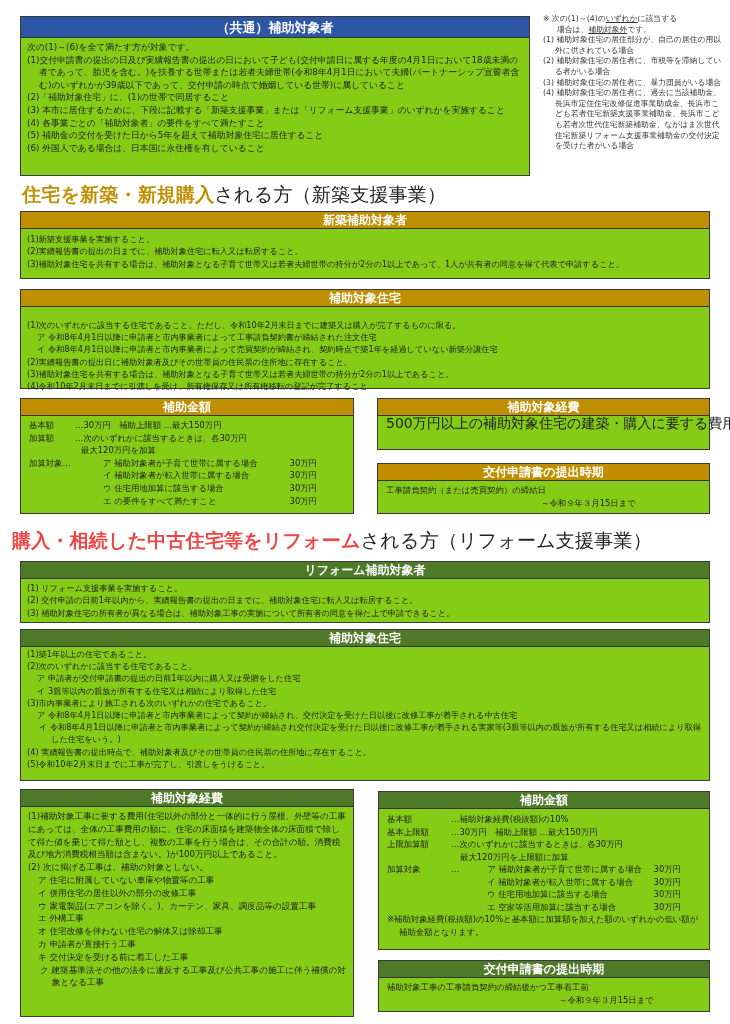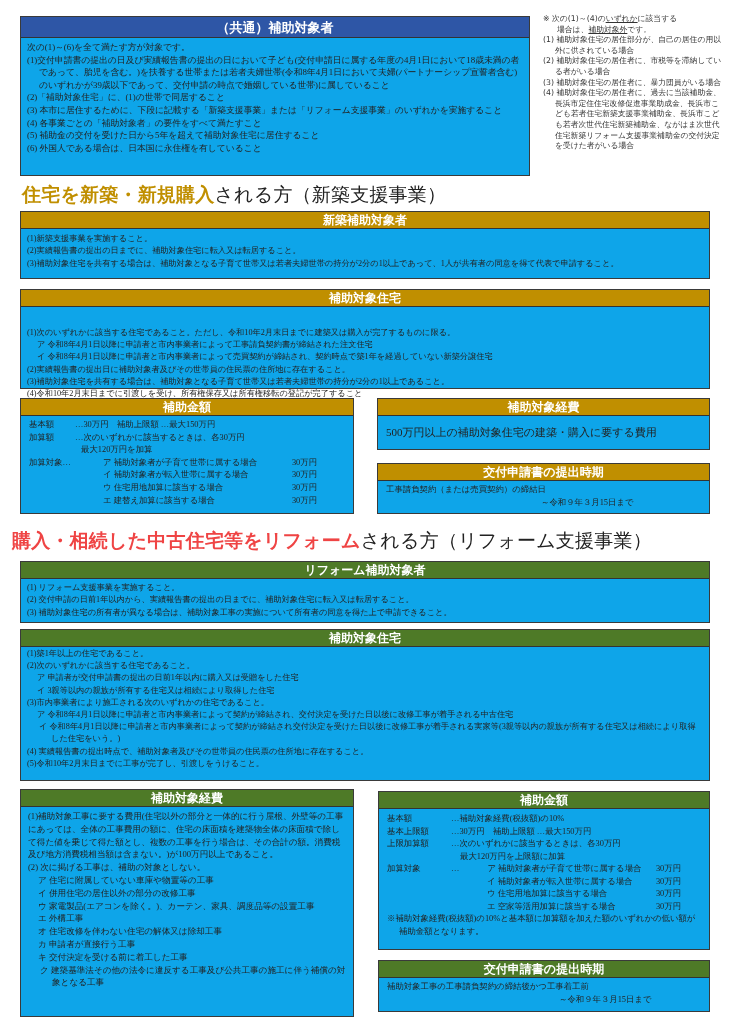--- a/index.html
+++ b/index.html
@@ -1,18 +1,18 @@
 <!DOCTYPE html>
 <html><head>
 <meta charset="utf-8">
 <style>
   * { box-sizing: border-box; margin: 0; padding: 0; }
   html, body { width: 730px; height: 1024px; background: #ffffff; overflow: hidden; }
   body { font-family: "DejaVu Sans", "Liberation Sans", sans-serif; color: #222; position: relative; }
-  .box { position: absolute; border: 1.5px solid #3a3a3a; background: #0ea5e9; font-family: Liberation Serif, serif; }
+  .box { position: absolute; border: 1.5px solid #3a3a3a; background: #84cc16; }
   .box-head { color: #fff; font-weight: bold; text-align: center; border-bottom: 1px solid #333; }
   .blue .box-head { background: #2e56a6; font-size: 13px; height: 21px; line-height: 21px; }
   .gold .box-head { background: #c08f00; font-size: 12px; height: 17px; line-height: 17px; }
   .green .box-head { background: #4e7a27; font-size: 12px; height: 17px; line-height: 17px; }
   .box-body { padding: 3px 6px; font-size: 8.6px; line-height: 12.2px; }
   .box-body .ln { white-space: nowrap; }
   .box-body .ln.wrap { white-space: normal; }
   .indent1 { padding-left: 10px; }
   .hang { padding-left: 12px; text-indent: -12px; white-space: normal !important; }
   .hang2 { padding-left: 24px; text-indent: -12px; white-space: normal !important; }
@@ -69,21 +69,21 @@
   <div class="box-head">新築補助対象者</div>
   <div class="box-body" style="font-size:8.2px; line-height:12.4px; padding-top:4px;">
     <div class="ln">(1)新築支援事業を実施すること。</div>
     <div class="ln">(2)実績報告書の提出の日までに、補助対象住宅に転入又は転居すること。</div>
     <div class="ln">(3)補助対象住宅を共有する場合は、補助対象となる子育て世帯又は若者夫婦世帯の持分が2分の1以上であって、1人が共有者の同意を得て代表で申請すること。</div>
   </div>
 </div>
 
 <div class="box gold" style="left:20px; top:289px; width:690px; height:100px;">
   <div class="box-head">補助対象住宅</div>
-  <div class="box-body" style="font-size:8.2px; line-height:12.2px; padding-top:20px;">
+  <div class="box-body" style="font-size:8.2px; line-height:12.2px; padding-top:12px;">
     <div class="ln">(1)次のいずれかに該当する住宅であること。ただし、令和10年2月末日までに建築又は購入が完了するものに限る。</div>
     <div class="ln indent1">ア 令和8年4月1日以降に申請者と市内事業者によって工事請負契約書が締結された注文住宅</div>
     <div class="ln indent1">イ 令和8年4月1日以降に申請者と市内事業者によって売買契約が締結され、契約時点で築1年を経過していない新築分譲住宅</div>
     <div class="ln">(2)実績報告書の提出日に補助対象者及びその世帯員の住民票の住所地に存在すること。</div>
     <div class="ln">(3)補助対象住宅を共有する場合は、補助対象となる子育て世帯又は若者夫婦世帯の持分が2分の1以上であること。</div>
     <div class="ln">(4)令和10年2月末日までに引渡しを受け、所有権保存又は所有権移転の登記が完了すること</div>
   </div>
 </div>
 
 <div class="box gold" style="left:20px; top:398px; width:334px; height:116px;">
@@ -108,29 +108,29 @@
         <span class="lbl">イ 補助対象者が転入世帯に属する場合</span>
         <span class="amt">30万円</span>
       </div>
     <div class="add-row">
         <span style="width:46px;"></span>
         <span class="lbl">ウ 住宅用地加算に該当する場合</span>
         <span class="amt">30万円</span>
       </div>
     <div class="add-row">
         <span style="width:46px;"></span>
-        <span class="lbl">エ 建替え加算に該当する場合</span>
+        <span class="lbl">エ の要件をすべて満たすこと</span>
         <span class="amt">30万円</span>
       </div>
   </div>
 </div>
 
 <div class="box gold" style="left:377px; top:398px; width:333px; height:52px;">
   <div class="box-head">補助対象経費</div>
-  <div class="box-body" style="font-size:11px; padding-top:10px; padding-left:8px;">
+  <div class="box-body" style="font-size:14px; padding-top:1px; padding-left:8px;">
     <div class="ln">500万円以上の補助対象住宅の建築・購入に要する費用</div>
   </div>
 </div>
 
 <div class="box gold" style="left:377px; top:463px; width:333px; height:51px;">
   <div class="box-head">交付申請書の提出時期</div>
   <div class="box-body" style="font-size:8.4px; line-height:12.6px; padding-left:8px;">
     <div class="ln">工事請負契約（または売買契約）の締結日</div>
     <div class="ln" style="padding-left:155px;">～令和９年３月15日まで</div>
   </div>

